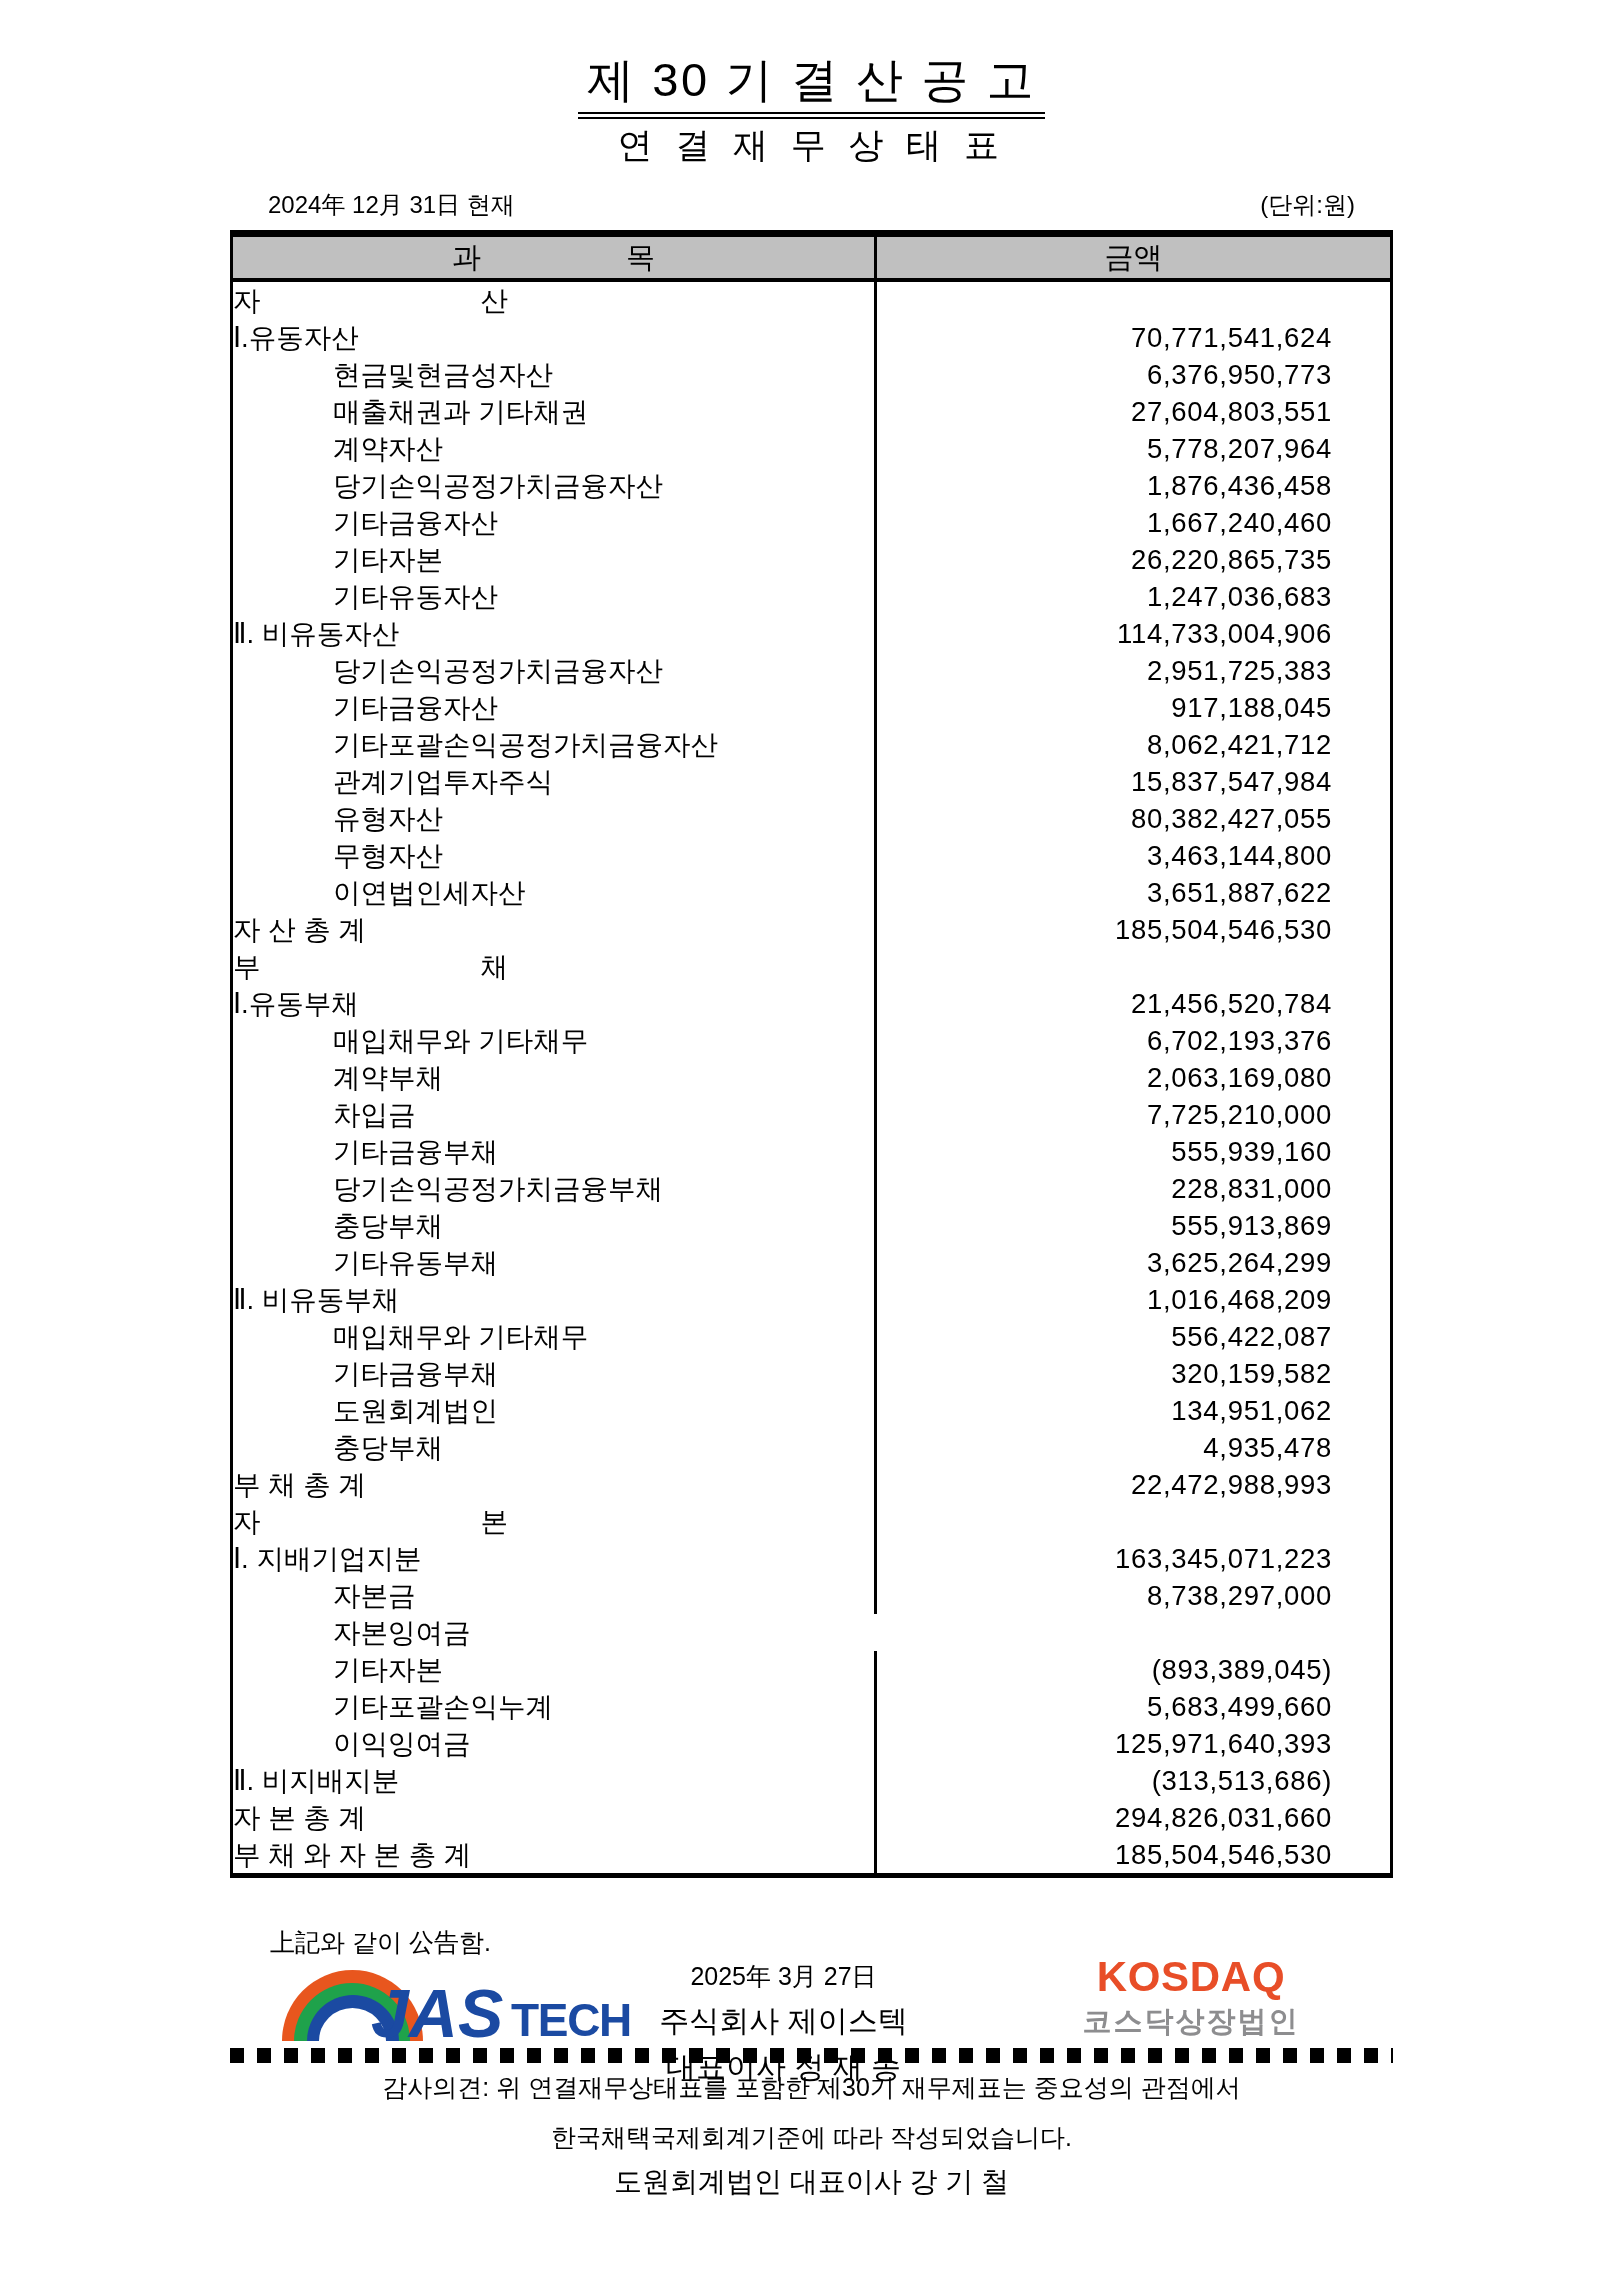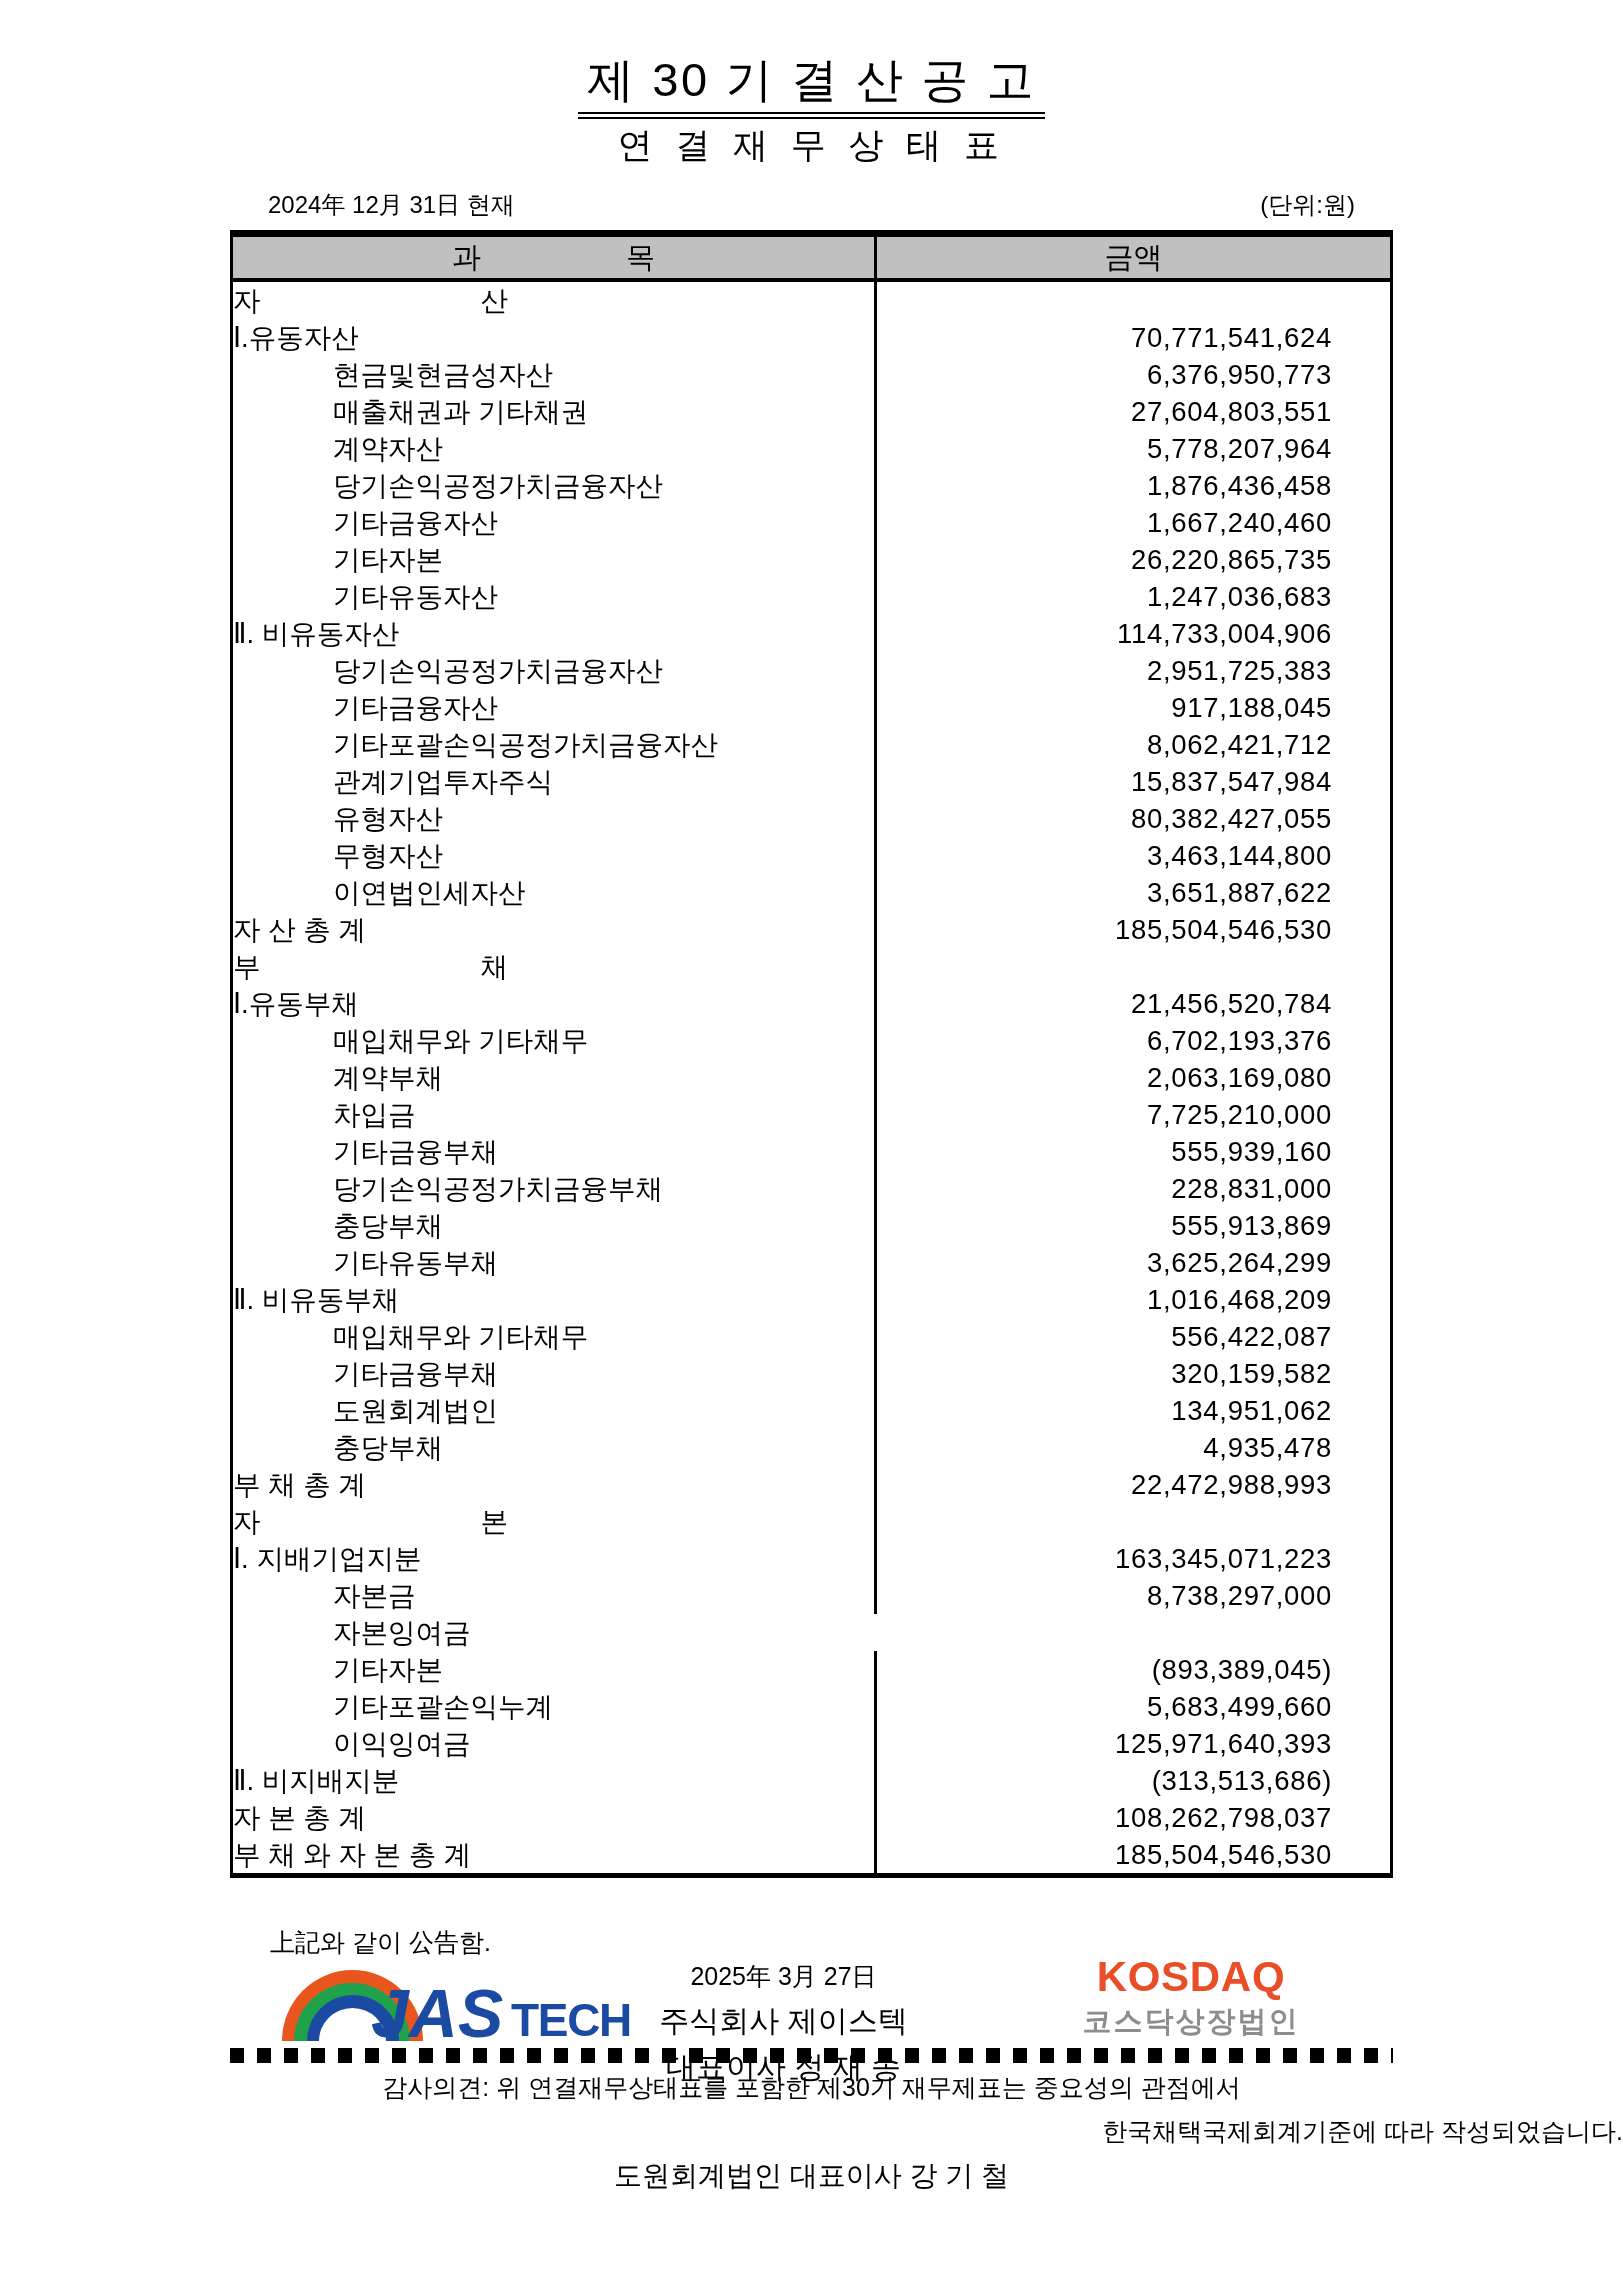--- a/index.html
+++ b/index.html
@@ -58,21 +58,21 @@
   .ann-ceo     { font-size:30px; margin-top:5.2px;  }
   .kosdaq { position:absolute; left:848px; top:0; width:226px; text-align:center; }
   .kosdaq-word { font-size:42px; font-weight:bold; letter-spacing:0.7px; line-height:1; }
   .kosdaq-cap  { font-size:29px; font-weight:bold; letter-spacing:2px; margin-top:9.2px; line-height:1; }
   .dash-line {
     position:absolute; top:2048px; left:230px; width:1163px; height:15px;
     background:repeating-linear-gradient(90deg,#000 0 13.7px,transparent 13.7px 27px);
   }
   .audit { position:absolute; top:2071px; left:0; width:100%; text-align:center; }
   .audit-l1 { font-size:25px; }
-  .audit-l2 { font-size:25px; margin-top:11px;text-align:right; }
+  .audit-l2 { font-size:25px; margin-top:17px; }
   .audit-l3 { font-size:28px; margin-top:9.2px; }
 </style>
 </head>
 <body>
 
 <div class="page">
 
   <div class="doc-title">
     <span class="title-text">제 30 기   결 산 공 고</span>
   </div>
@@ -248,21 +248,21 @@
         <div class="fs-row">
           <div class="cell-item lvl2">이익잉여금</div>
           <div class="cell-amt">125,971,640,393</div>
         </div>
         <div class="fs-row">
           <div class="cell-item lvl1">Ⅱ. 비지배지분</div>
           <div class="cell-amt">(313,513,686)</div>
         </div>
         <div class="fs-row">
           <div class="cell-item lvl1">자 본 총 계</div>
-          <div class="cell-amt">108,262,798,037</div>
+          <div class="cell-amt">294,826,031,660</div>
         </div>
         <div class="fs-row">
           <div class="cell-item lvl1">부 채 와 자 본 총 계</div>
           <div class="cell-amt">185,504,546,530</div>
         </div>
       </div>
   </div>
 
   <div class="closing-note">上記와 같이 公告함.</div>
 

